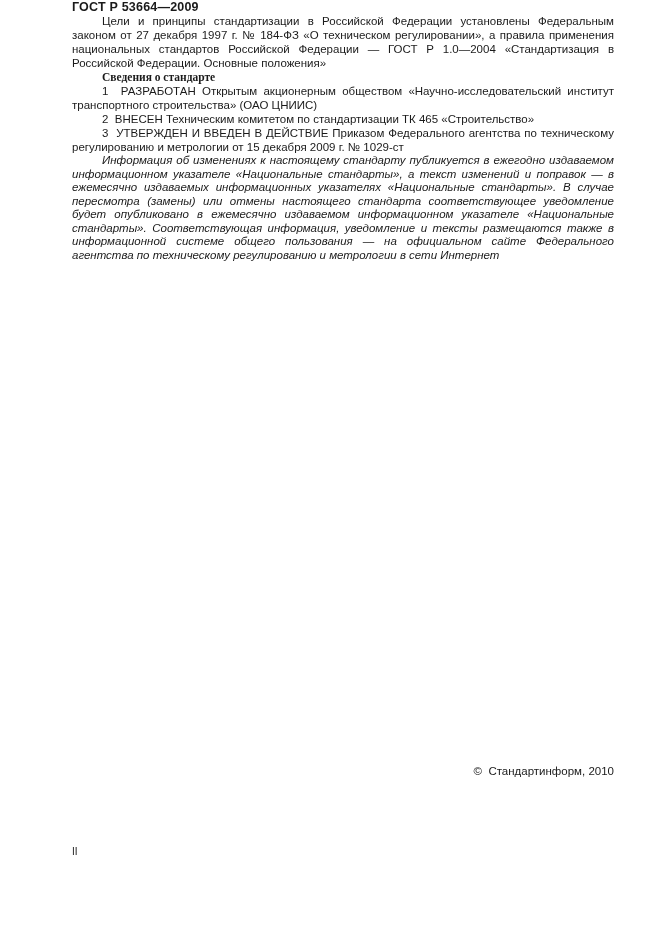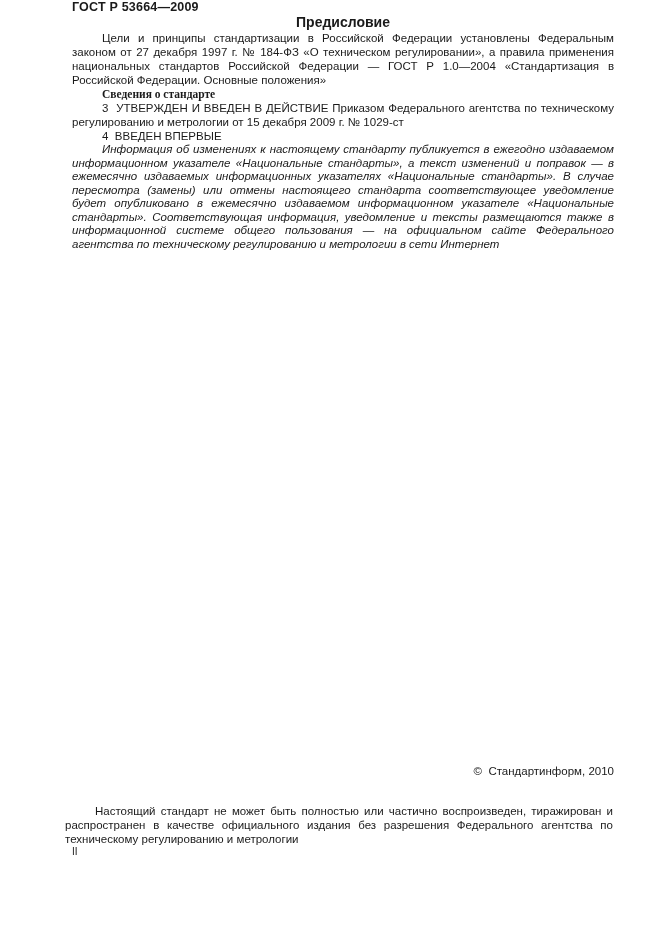--- a/index.html
+++ b/index.html
@@ -93,34 +93,33 @@
     line-height: 13px;
   }
 </style>
 </head>
 <body>
 
 <div class="page">
   <div class="content">
     <div class="doc-code">ГОСТ Р 53664—2009</div>
 
-    <h1 class="title">Предисловие</h1>
 
     <p class="para intro">Цели и принципы стандартизации в Российской Федерации установлены Федеральным законом от 27 декабря 1997 г. № 184-ФЗ «О техническом регулировании», а правила применения национальных стандартов Российской Федерации — ГОСТ Р 1.0—2004 «Стандартизация в Российской Федерации. Основные положения»</p>
 
     <h2 class="subheading">Сведения о стандарте</h2>
 
+    <p class="para item-1">1&nbsp; РАЗРАБОТАН Открытым акционерным обществом «Научно-исследовательский институт транспортного строительства» (ОАО ЦНИИС)</p>
 
+    <p class="para item-2">2&nbsp; ВНЕСЕН Техническим комитетом по стандартизации ТК 465 «Строительство»</p>
 
     <p class="para item-3">3&nbsp; УТВЕРЖДЕН И ВВЕДЕН В ДЕЙСТВИЕ Приказом Федерального агентства по техническому регулированию и метрологии от 15 декабря 2009 г. № 1029-ст</p>
 
-    <p class="para item-4">4&nbsp; ВВЕДЕН ВПЕРВЫЕ</p>
 
 
     <p class="notice">Информация об изменениях к настоящему стандарту публикуется в ежегодно издаваемом информационном указателе «Национальные стандарты», а текст изменений и поправок — в ежемесячно издаваемых информационных указателях «Национальные стандарты». В случае пересмотра (замены) или отмены настоящего стандарта соответствующее уведомление будет опубликовано в ежемесячно издаваемом информационном указателе «Национальные стандарты». Соответствующая информация, уведомление и тексты размещаются также в информационной системе общего пользования — на официальном сайте Федерального агентства по техническому регулированию и метрологии в сети Интернет</p>
   </div>
 
   <div class="copyright">©&nbsp; Стандартинформ, 2010</div>
 
-  <p class="restriction">Настоящий стандарт не может быть полностью или частично воспроизведен, тиражирован и распространен в качестве официального издания без разрешения Федерального агентства по техническому регулированию и метрологии</p>
 
   <div class="page-num">II</div>
 </div>
 
 </body></html>

